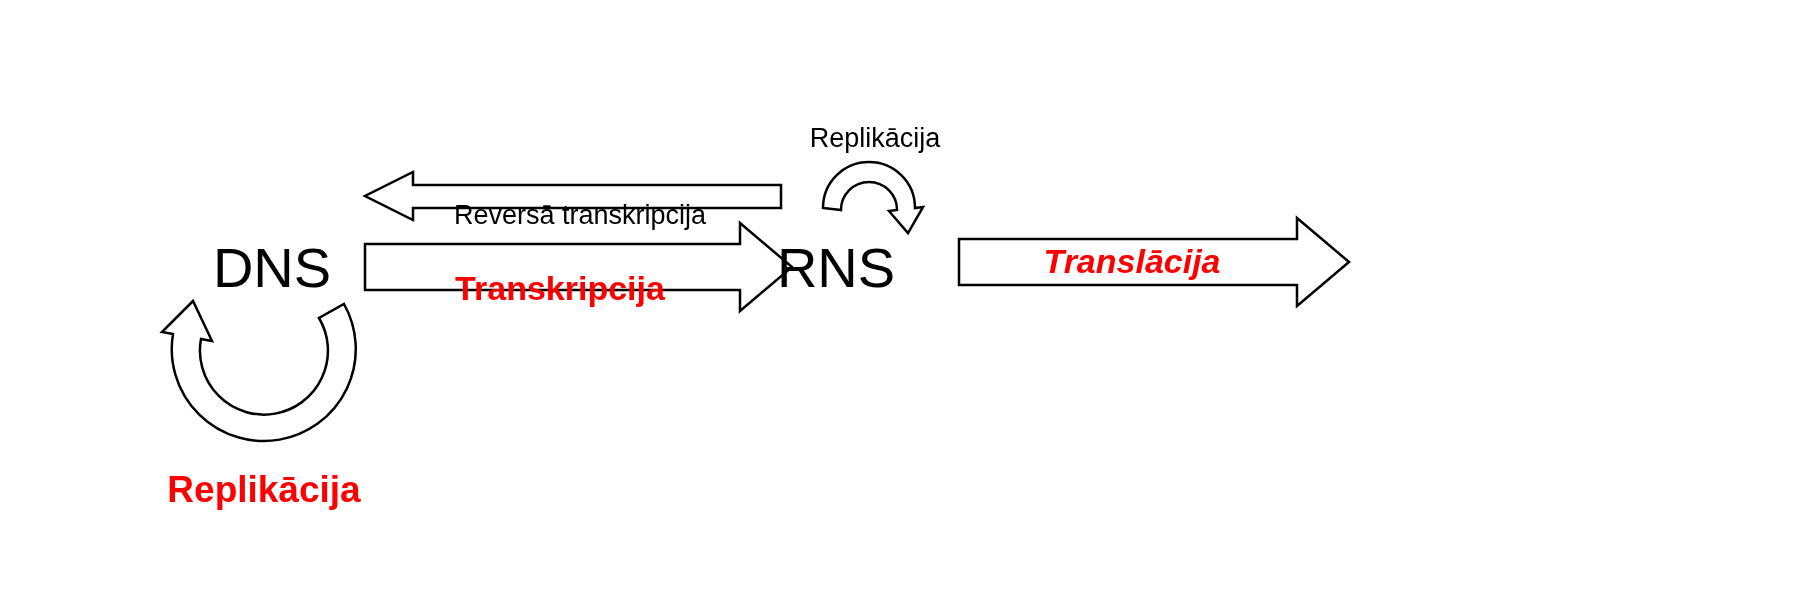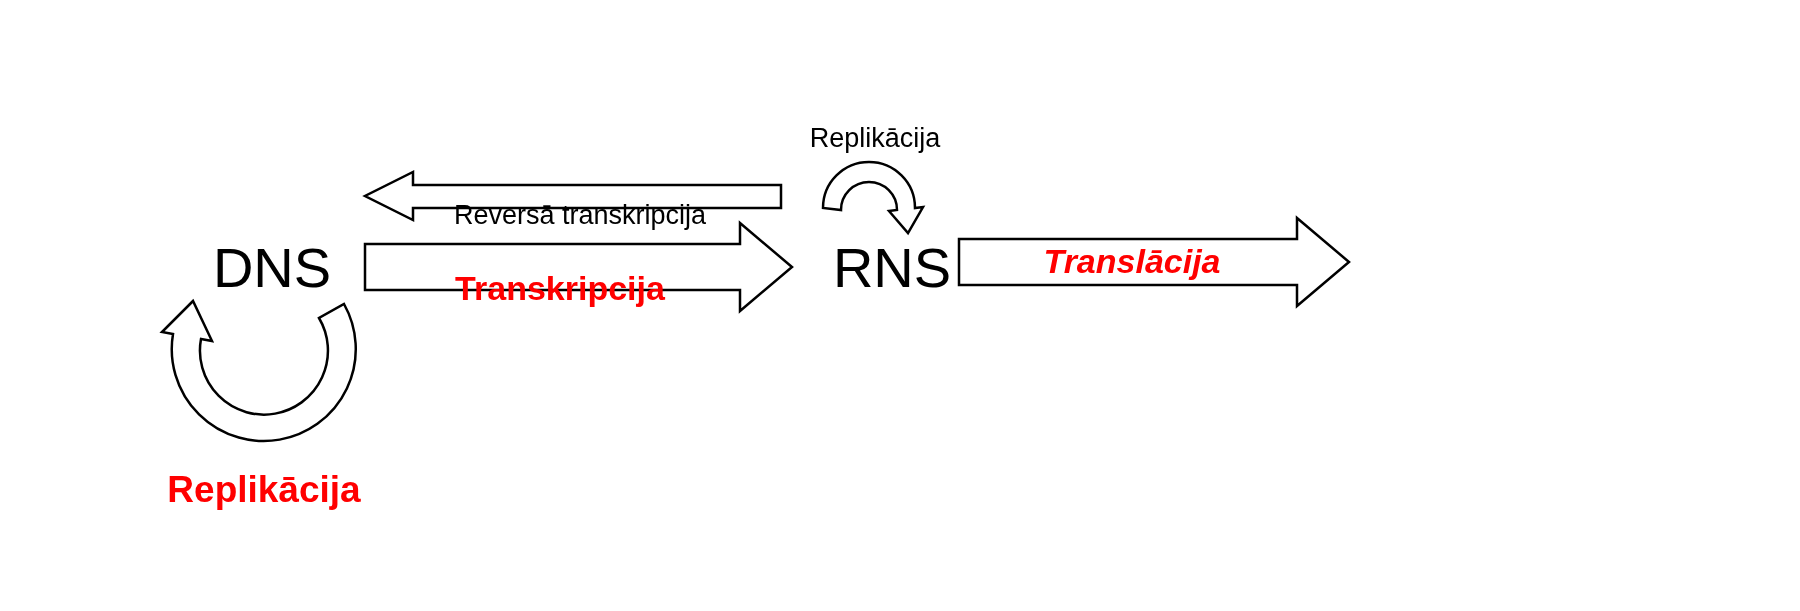--- a/index.html
+++ b/index.html
@@ -70,21 +70,21 @@
 
     <polygon class="arrow-shape" points="781,185 413,185 413,172 365,196 413,220 413,208 781,208"></polygon>
 
     <path class="arrow-shape" d="M823,208 A46,46 0 0 1 915,208 L923,207 L908,233 L889,211 L897,210 A28,28 0 0 0 841,210 Z"></path>
 
     <path class="arrow-shape" d="M344,304 A92,92 0 1 1 173,334 L162,332 L193,301 L212,341 L201,339 A64,64 0 1 0 319,318 Z"></path>
   </svg>
 
   <div class="label label-node" style="left:272px; top:268px;">DNS</div>
 
-  <div class="label label-node" style="left:892px; top:268px;">RNS</div>
+  <div class="label label-node" style="left:836px; top:268px;">RNS</div>
 
 
   <div class="label label-process-red" style="left:560px; top:267px;margin-top:22px;">Transkripcija</div>
 
   <div class="label label-process-red" style="left:1132px; top:262px;font-style:italic;">Translācija</div>
 
   <div class="label label-process-black" style="left:580px; top:171px;margin-top:44px;">Reversā transkripcija</div>
 
   <div class="label label-process-black" style="left:875px; top:138px;">Replikācija</div>
 

